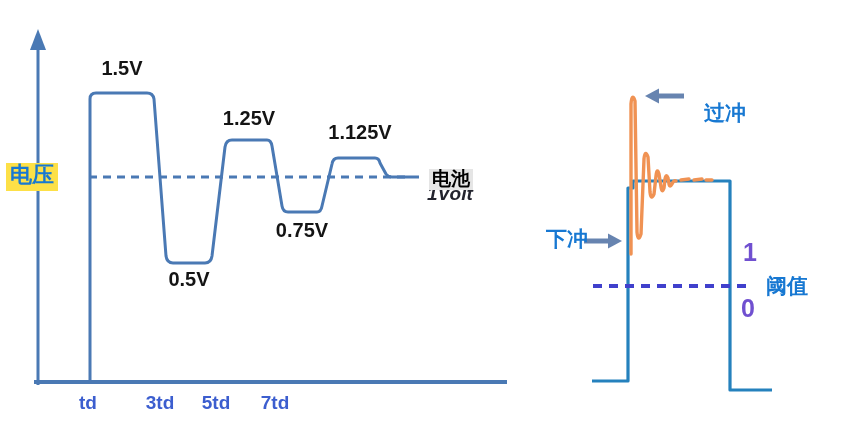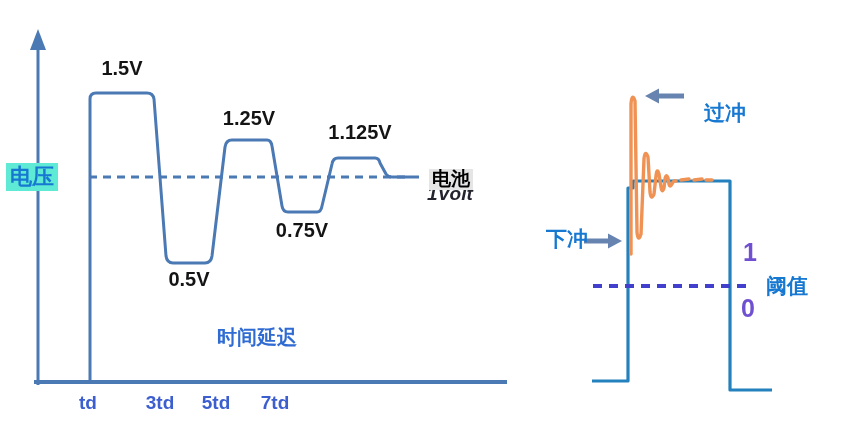--- a/index.html
+++ b/index.html
@@ -9,21 +9,21 @@
   }
   #strokes{position:absolute;left:0;top:0;}
   .lbl{position:absolute;white-space:nowrap;line-height:1.1;}
   .ctr{transform:translateX(-50%);}
   .black-val{color:#141414;font-weight:bold;font-size:20px;}
   .blue-cn{color:#1778d2;font-weight:bold;font-size:21px;}
   .tick{color:#3c5ecf;font-weight:bold;font-size:19px;text-align:right;}
   .purple{color:#7050d0;font-weight:bold;font-size:25px;}
   .volt-ref{color:#23242e;font-weight:bold;font-size:19px;font-style:italic;margin-top:45px;}
   .batt{color:#000;font-weight:600;font-size:19px;background:#e5e5e5;padding:0 3px;}
-  .yaxis-lbl{background:#5eead4;padding:2px 4px;font-size:22px;}
+  .yaxis-lbl{background:#fde047;padding:2px 4px;font-size:22px;font-family:Liberation Mono, monospace;}
   .xaxis-lbl{font-size:20px;color:#2f6bd2;font-weight:bold;}
   .watermark{color:#b9e6ac;font-size:19px;font-weight:bold;letter-spacing:.5px;}
 </style>
 </head>
 <body>
 
 <div id="stage">
 
   <svg id="strokes" width="845" height="428" viewBox="0 0 845 428">
 
@@ -69,21 +69,20 @@
 
   <div class="lbl black-val ctr" style="left:122px;top:57px;">1.5V</div>
   <div class="lbl black-val ctr" style="left:189px;top:268px;">0.5V</div>
   <div class="lbl black-val ctr" style="left:249px;top:107px;text-align:right;">1.25V</div>
   <div class="lbl black-val ctr" style="left:302px;top:219px;">0.75V</div>
   <div class="lbl black-val ctr" style="left:360px;top:121px;">1.125V</div>
 
   <div class="lbl volt-ref" style="left:427px;top:139px;">1Volt</div>
   <div class="lbl batt" style="left:429px;top:169px;">电池</div>
 
-  <div class="lbl xaxis-lbl ctr" style="left:257px;top:326px;">时间延迟</div>
 
   <div class="lbl tick ctr" style="left:88px;top:393px;">td</div>
   <div class="lbl tick ctr" style="left:160px;top:393px;">3td</div>
   <div class="lbl tick ctr" style="left:216px;top:393px;">5td</div>
   <div class="lbl tick ctr" style="left:275px;top:393px;">7td</div>
 
   <div class="lbl blue-cn" style="left:704px;top:85px;margin-top:16px;">过冲</div>
   <div class="lbl blue-cn" style="left:546px;top:227px;">下冲</div>
   <div class="lbl blue-cn" style="left:766px;top:274px;">阈值</div>
   <div class="lbl purple" style="left:743px;top:239px;">1</div>

